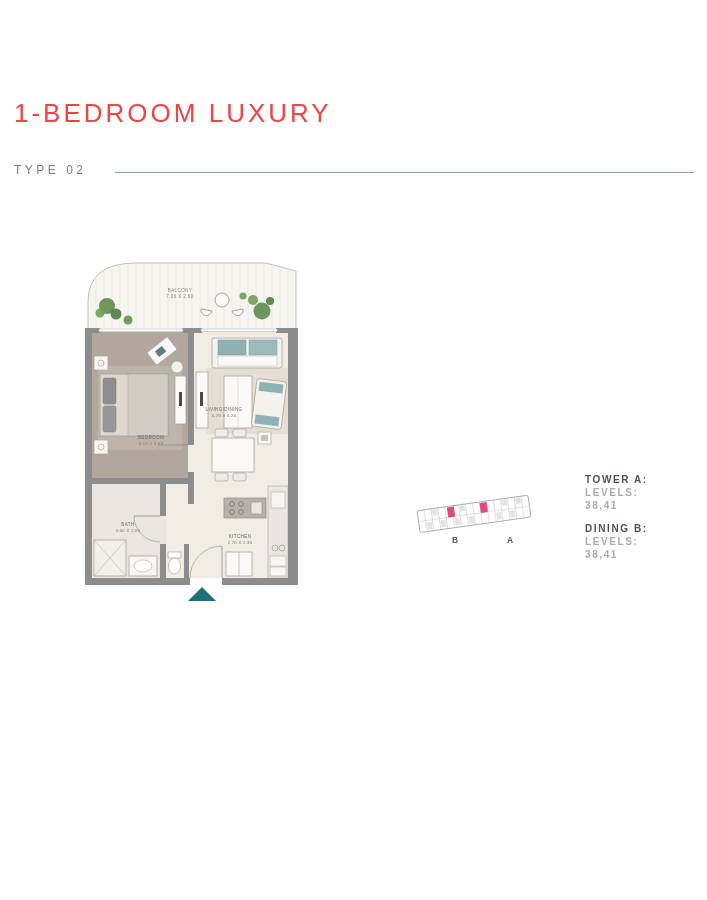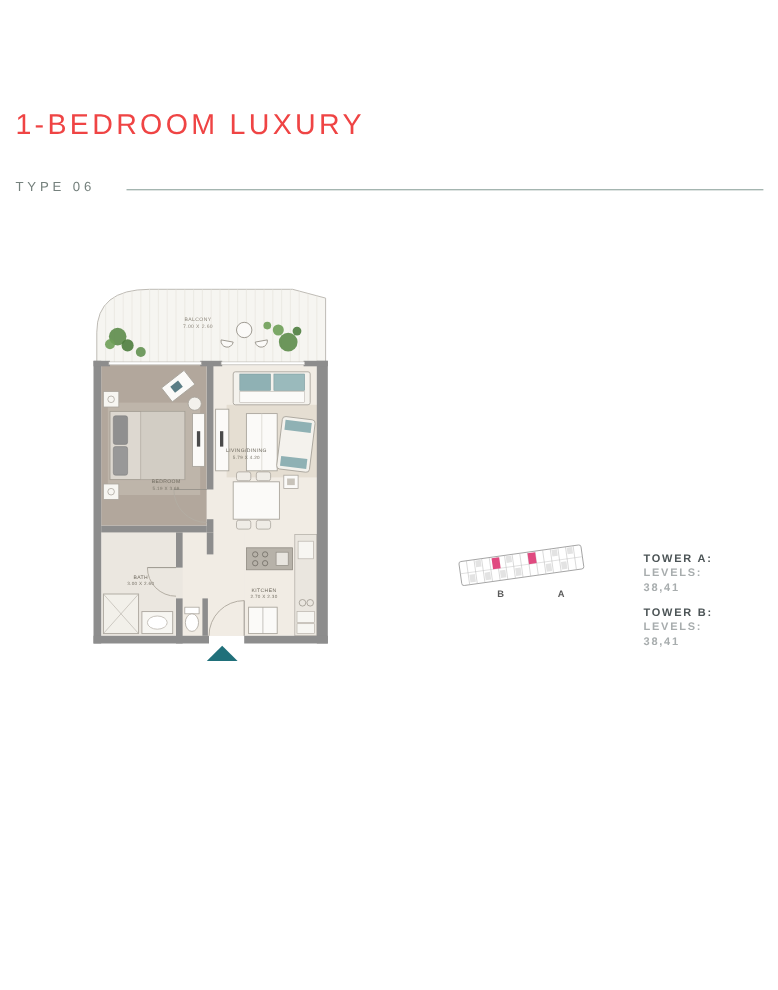--- a/index.html
+++ b/index.html
@@ -14,41 +14,41 @@
   .type-row{position:absolute;left:14px;top:163px;width:680px;height:16px;}
   .type-label{
     position:absolute;left:0;top:0;
     font-size:12px;letter-spacing:3.5px;color:#75817d;font-weight:400;
   }
   .type-rule{
     position:absolute;left:101px;top:9px;width:579px;height:1px;background:#8ea39d;
   }
   .plan-wrap{position:absolute;left:80px;top:255px;width:235px;height:355px;}
   .keyplan-wrap{position:absolute;left:410px;top:483px;width:135px;height:65px;}
-  .tower-info{position:absolute;left:585px;top:473px;width:110px;margin-top:29px;}
+  .tower-info{position:absolute;left:585px;top:473px;width:110px;}
   .tower-block{margin-bottom:10px;}
   .tower-name{
     font-size:10px;font-weight:bold;letter-spacing:1.6px;color:#4c5456;line-height:13px;
   }
   .tower-levels-label,.tower-levels-value{
     font-size:10px;letter-spacing:1.6px;color:#a8adae;line-height:13px;font-weight:700;
   }
   svg text{font-family:"Liberation Sans", sans-serif;}
   .room-label{fill:#6f6a5f;font-size:4.6px;letter-spacing:.35px;}
   .room-dims{fill:#7d786d;font-size:4.2px;letter-spacing:.3px;}
   .balcony-label{fill:#8d877c;font-size:4.6px;letter-spacing:.35px;}
   .kp-label{fill:#5a5a5a;font-size:8.5px;letter-spacing:1px;font-weight:bold;}
 </style>
 </head>
 <body>
 
 <div class="page-title">1-BEDROOM LUXURY</div>
 
 <div class="type-row">
-  <div class="type-label">TYPE 06</div>
+  <div class="type-label">TYPE 02</div>
   <div class="type-rule"></div>
 </div>
 
 <div class="plan-wrap">
 <svg width="235" height="355" viewBox="80 255 235 355" xmlns="http://www.w3.org/2000/svg">
   <defs>
     <clipPath id="balclip">
       <path d="M 88 332 L 88 302 Q 88 263 136 263 L 266 263 L 296 271 L 296 332 Z"></path>
     </clipPath>
   </defs>
@@ -276,17 +276,17 @@
 </svg>
 </div>
 
 <div class="tower-info">
   <div class="tower-block">
     <div class="tower-name">TOWER A:</div>
     <div class="tower-levels-label">LEVELS:</div>
     <div class="tower-levels-value">38,41</div>
   </div>
   <div class="tower-block">
-    <div class="tower-name">TOWER B:</div>
+    <div class="tower-name">DINING B:</div>
     <div class="tower-levels-label">LEVELS:</div>
     <div class="tower-levels-value">38,41</div>
   </div>
 </div>
 
 </body></html>

